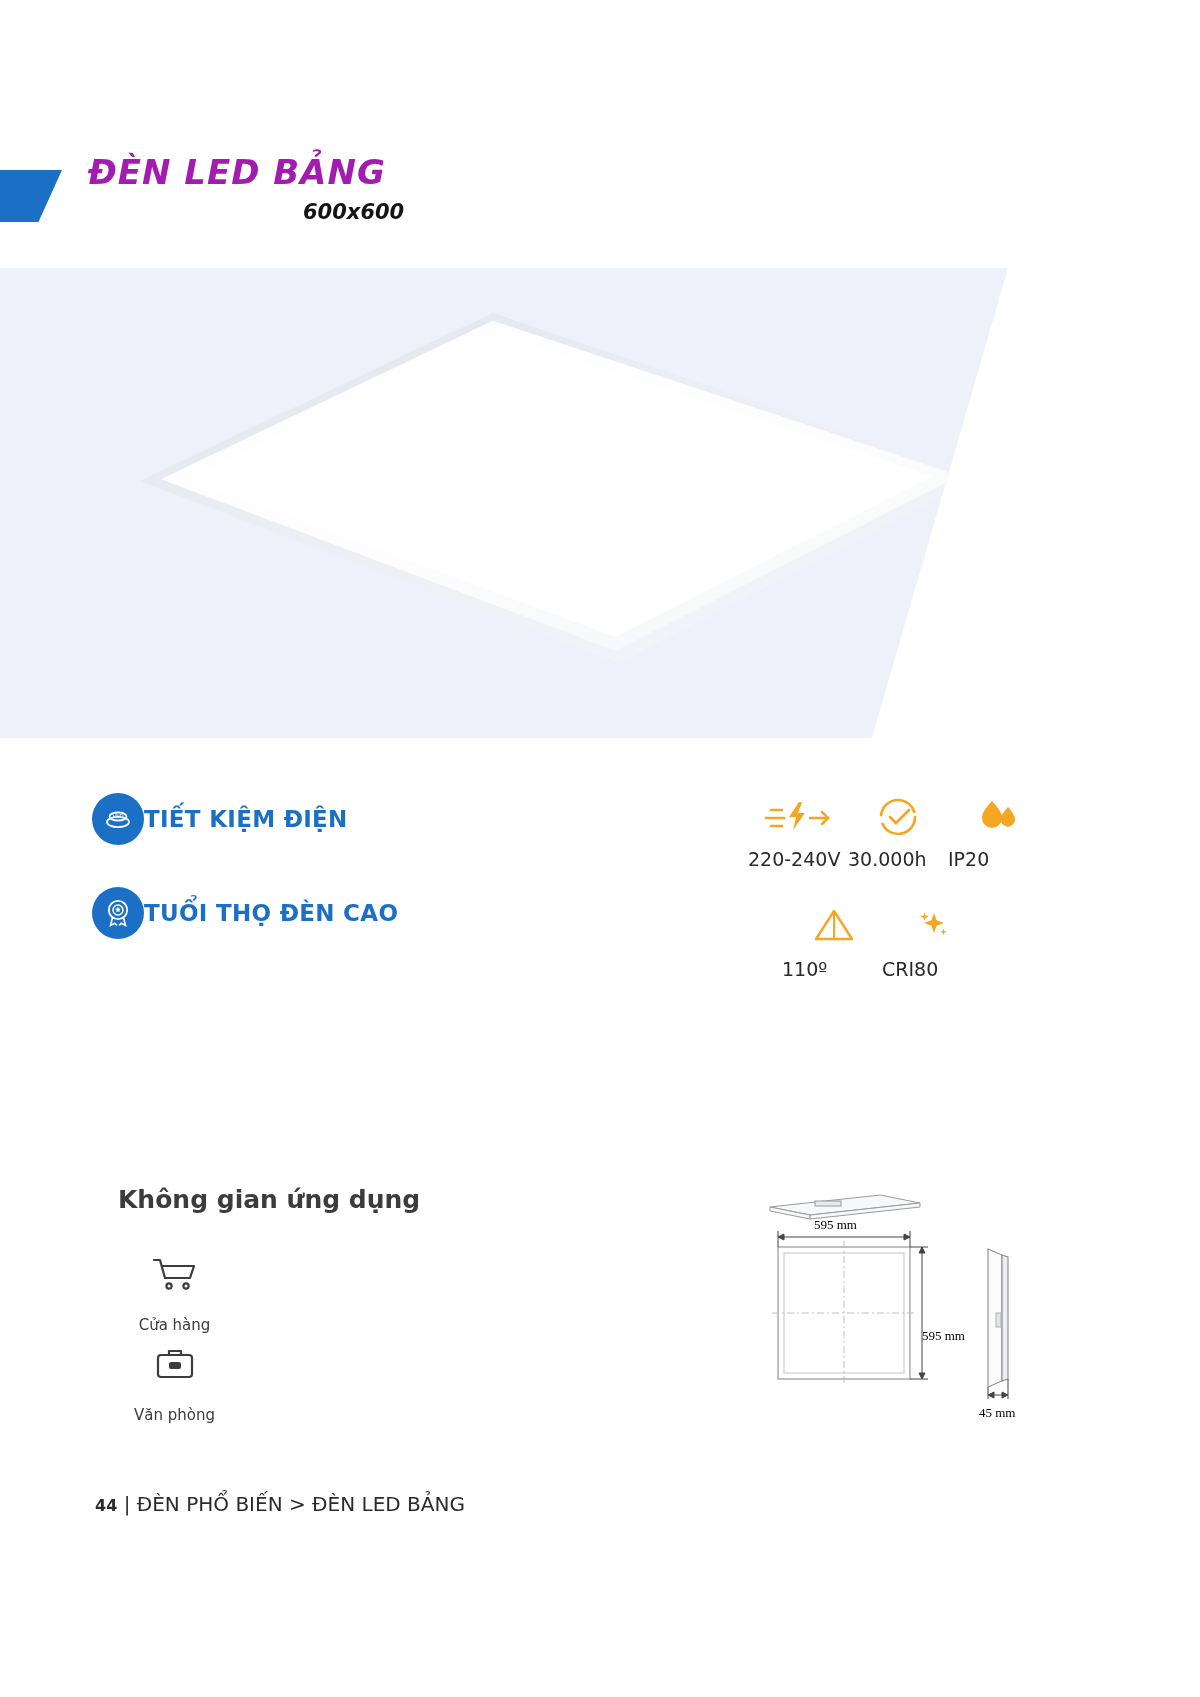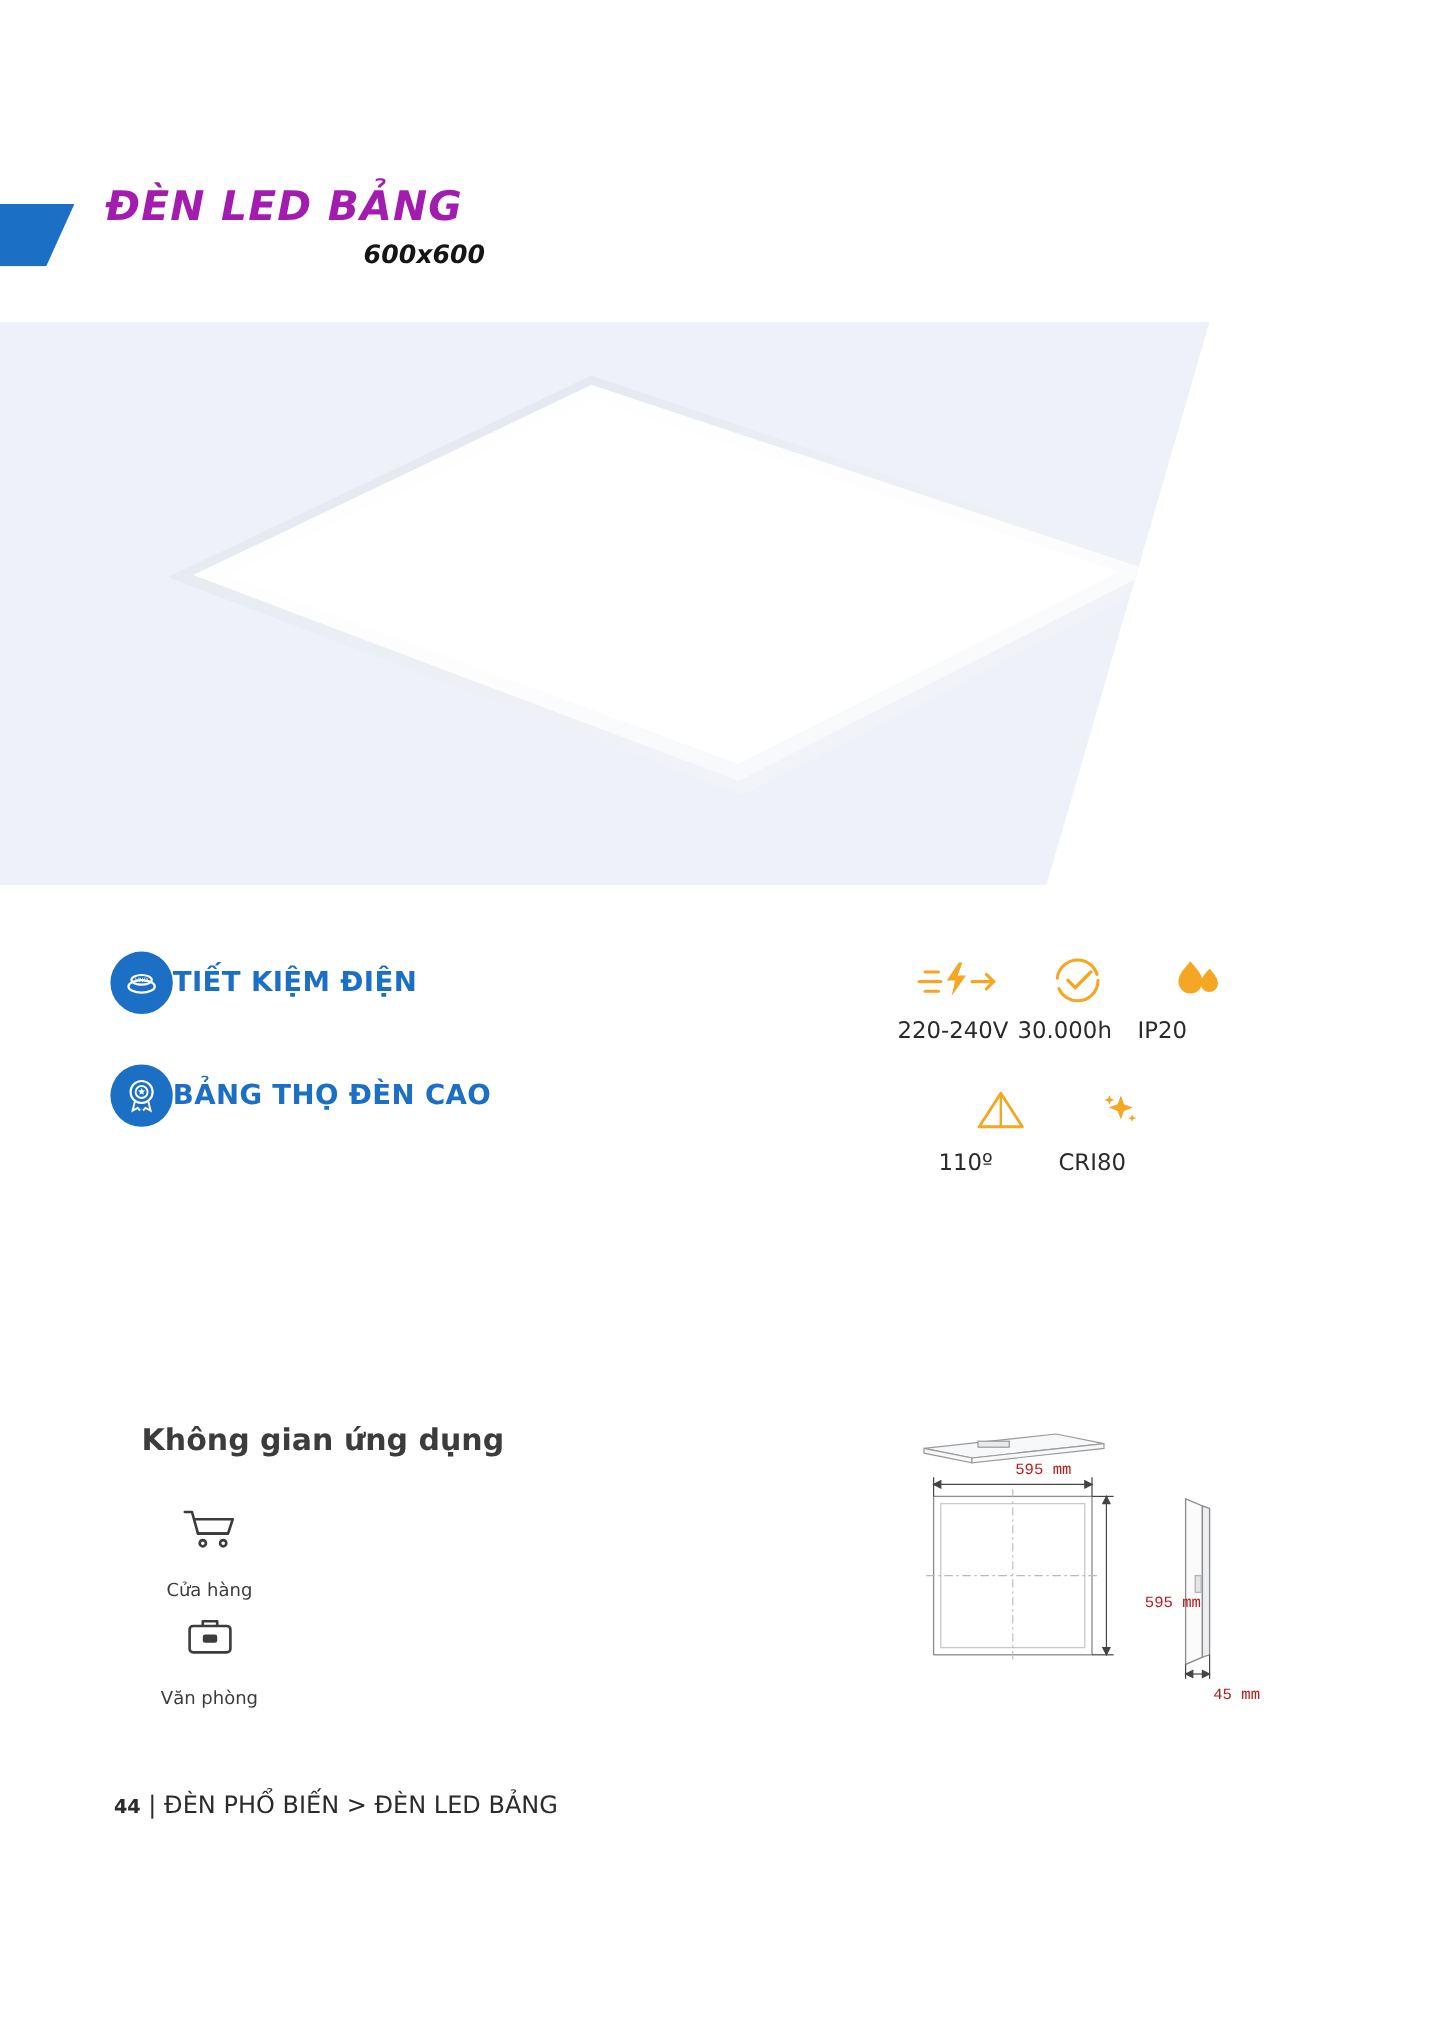--- a/index.html
+++ b/index.html
@@ -152,23 +152,22 @@
     color: #3c3c3c;
     margin-top: 18px;
     font-family: "DejaVu Sans", sans-serif;
   }
 
   
   .dims { position: absolute; left: 760px; top: 1185px; width: 300px; height: 265px; }
   .dim-label {
     position: absolute;
     font-size: 13px;
-    color: #b91c1c;
-    font-family: Liberation Mono, monospace;
-    margin-left: 32px;
+    color: #000000;
+    font-family: Liberation Serif, serif;
   }
 
   
   .footer {
     position: absolute;
     left: 95px;
     top: 1492px;
     font-size: 20px;
     color: #2b2b2b;
     font-family: "DejaVu Sans", sans-serif;
@@ -208,21 +207,21 @@
   <div class="feature-row">
     <div class="feature-badge">
       <svg width="34" height="34" viewBox="0 0 34 34">
         <circle cx="17" cy="14" r="9.2" fill="none" stroke="#ffffff" stroke-width="1.8"></circle>
         <circle cx="17" cy="14" r="5" fill="none" stroke="#ffffff" stroke-width="1.5"></circle>
         <path d="M17 10.6l.9 1.9 2 .3-1.5 1.4.4 2-1.8-1-1.8 1 .4-2-1.5-1.4 2-.3z" fill="#ffffff"></path>
         <path d="M11.5 21.5l-2 8 4.2-2.2 2.1 2.1" fill="none" stroke="#ffffff" stroke-width="1.6"></path>
         <path d="M22.5 21.5l2 8-4.2-2.2-2.1 2.1" fill="none" stroke="#ffffff" stroke-width="1.6"></path>
       </svg>
     </div>
-    <div class="feature-label">BẢNG THỌ ĐÈN CAO</div>
+    <div class="feature-label">TUỔI THỌ ĐÈN CAO</div>
   </div>
 
 </div>
 
 <div class="specs">
 
   <div class="spec-row">
 
     <div class="spec-item">
       <div class="spec-ico">

